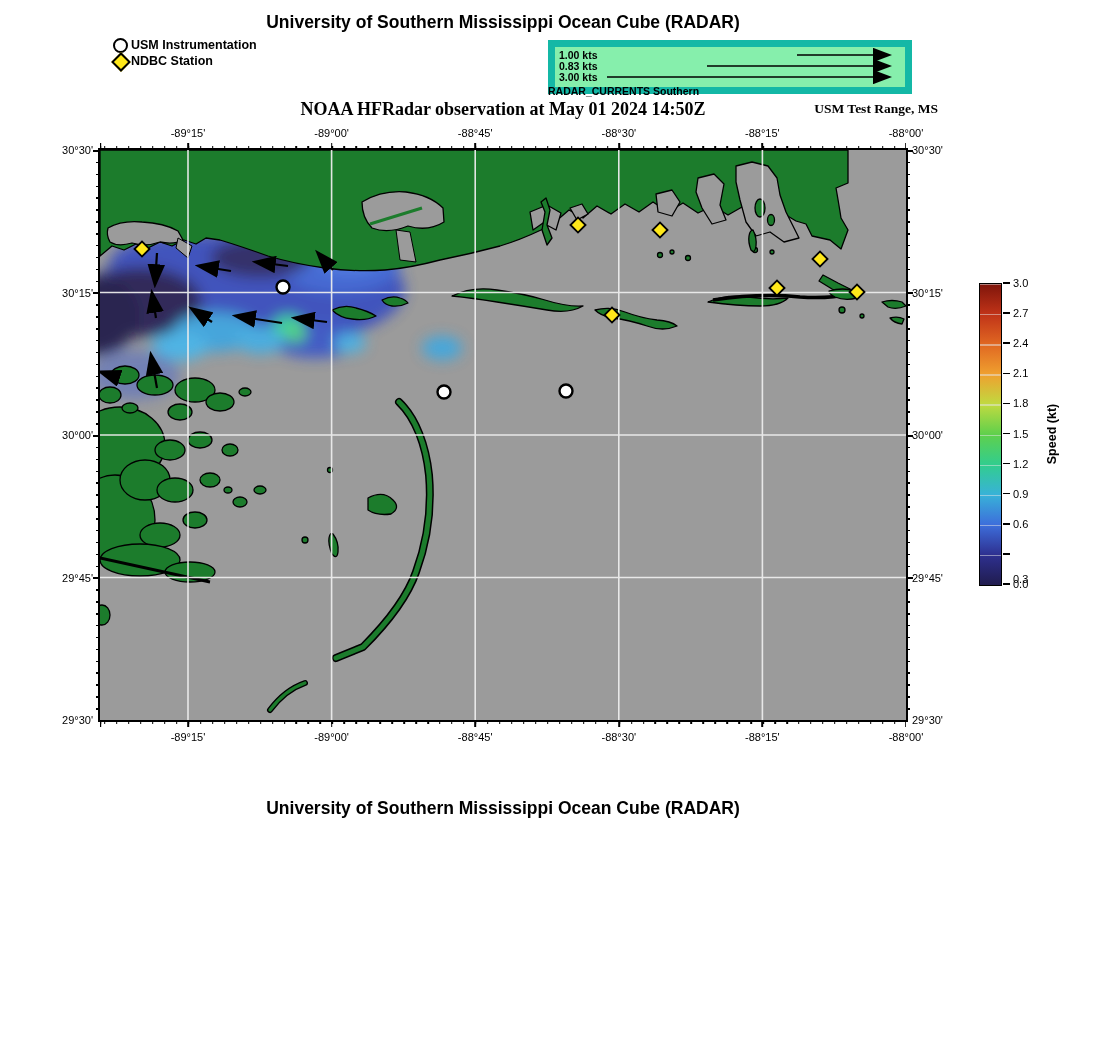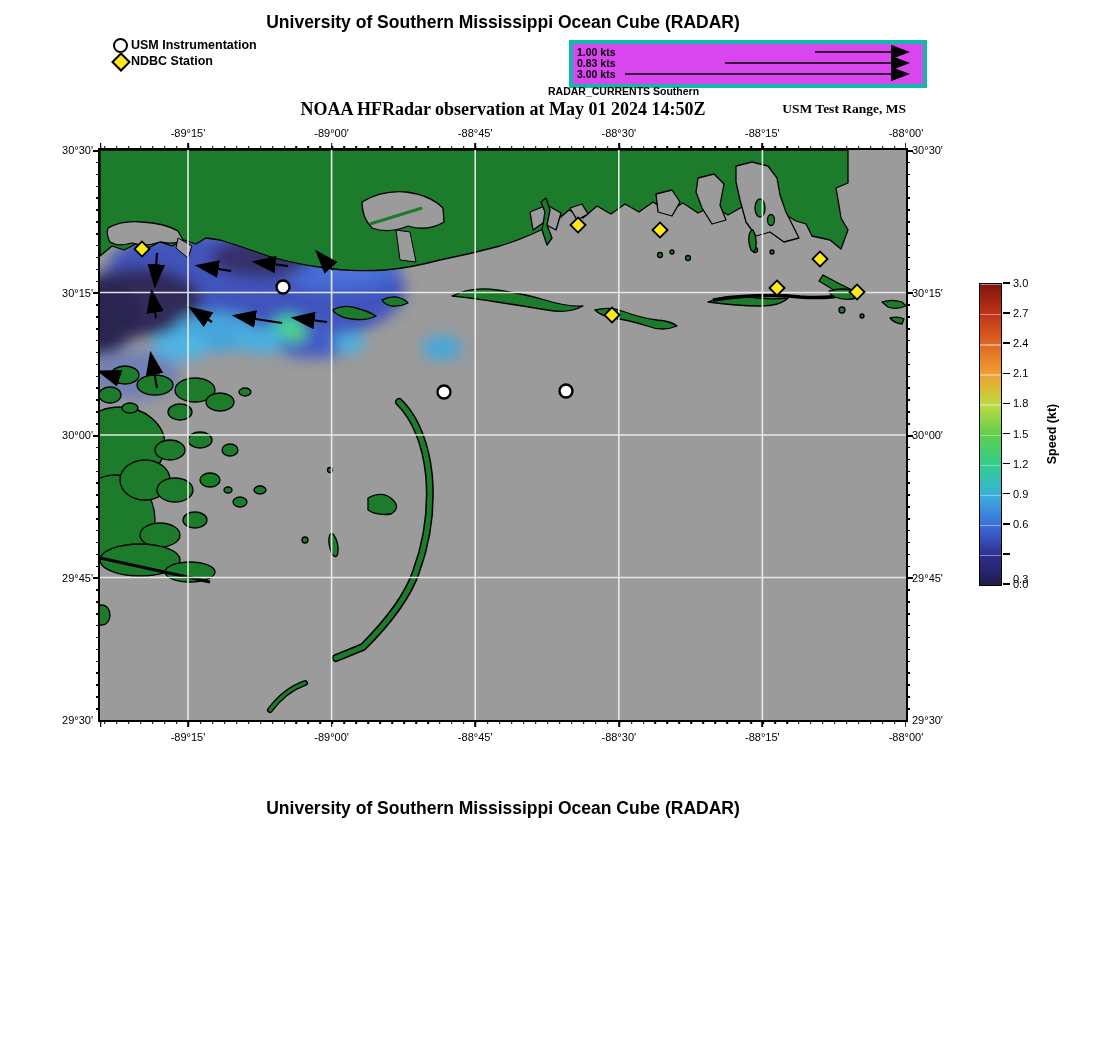--- a/index.html
+++ b/index.html
@@ -5,29 +5,29 @@
   html,body{margin:0;padding:0;}
   body{width:1100px;height:1050px;position:relative;background:#ffffff;overflow:hidden;
        font-family:"Liberation Sans",sans-serif;color:#000;}
   .abs{position:absolute;}
   
   .title-band{left:100px;width:806px;text-align:center;}
   #title-top{top:12px;font-size:17.5px;font-weight:bold;}
   #title-bottom{top:798px;font-size:17.5px;font-weight:bold;}
   #subtitle{top:99px;font-size:18px;font-weight:bold;font-family:"Liberation Serif",serif;}
   #region-label{top:101px;left:690px;width:216px;text-align:right;font-size:13.5px;font-weight:bold;
-                font-family:"Liberation Serif",serif;}
+                font-family:"Liberation Serif",serif;padding-left:32px;}
   
   .legend-row{height:16px;line-height:16px;font-size:12.5px;font-weight:bold;}
   #legend-circle{left:113px;top:38px;width:11px;height:11px;border:2.2px solid #000;border-radius:50%;background:#fff;}
   #legend-diamond{left:114px;top:55px;width:10px;height:10px;border:2px solid #000;background:#ffe81a;transform:rotate(45deg);}
   #legend-usm-label{left:131px;top:37px;}
   #legend-ndbc-label{left:131px;top:53px;}
   
-  #vector-scale-box{left:548px;top:40px;width:350px;height:40px;border:4px solid #14b8a6;background:#d946ef;margin-left:21px;}
+  #vector-scale-box{left:548px;top:40px;width:350px;height:40px;border:7px solid #14b8a6;background:#86efac;}
   .vs-label{position:absolute;left:4px;font-size:10.5px;font-weight:bold;height:12px;line-height:12px;}
   #vs-svg{position:absolute;left:0;top:0;}
   #vector-scale-caption{left:548px;top:85px;font-size:10.5px;font-weight:bold;}
   
   #map-frame{left:100px;top:150px;width:806px;height:570px;border:2.5px solid #000;box-sizing:content-box;margin-left:-2.5px;margin-top:-2.5px;}
   #map-svg{display:block;}
   
   .tickstrip{background-repeat:repeat;}
   #ticks-top-minor{left:100px;top:146px;width:806px;height:4px;
      background:repeating-linear-gradient(to right,#000 0 1.4px,transparent 1.4px 11.9667px);background-position-x:4.2px;}

